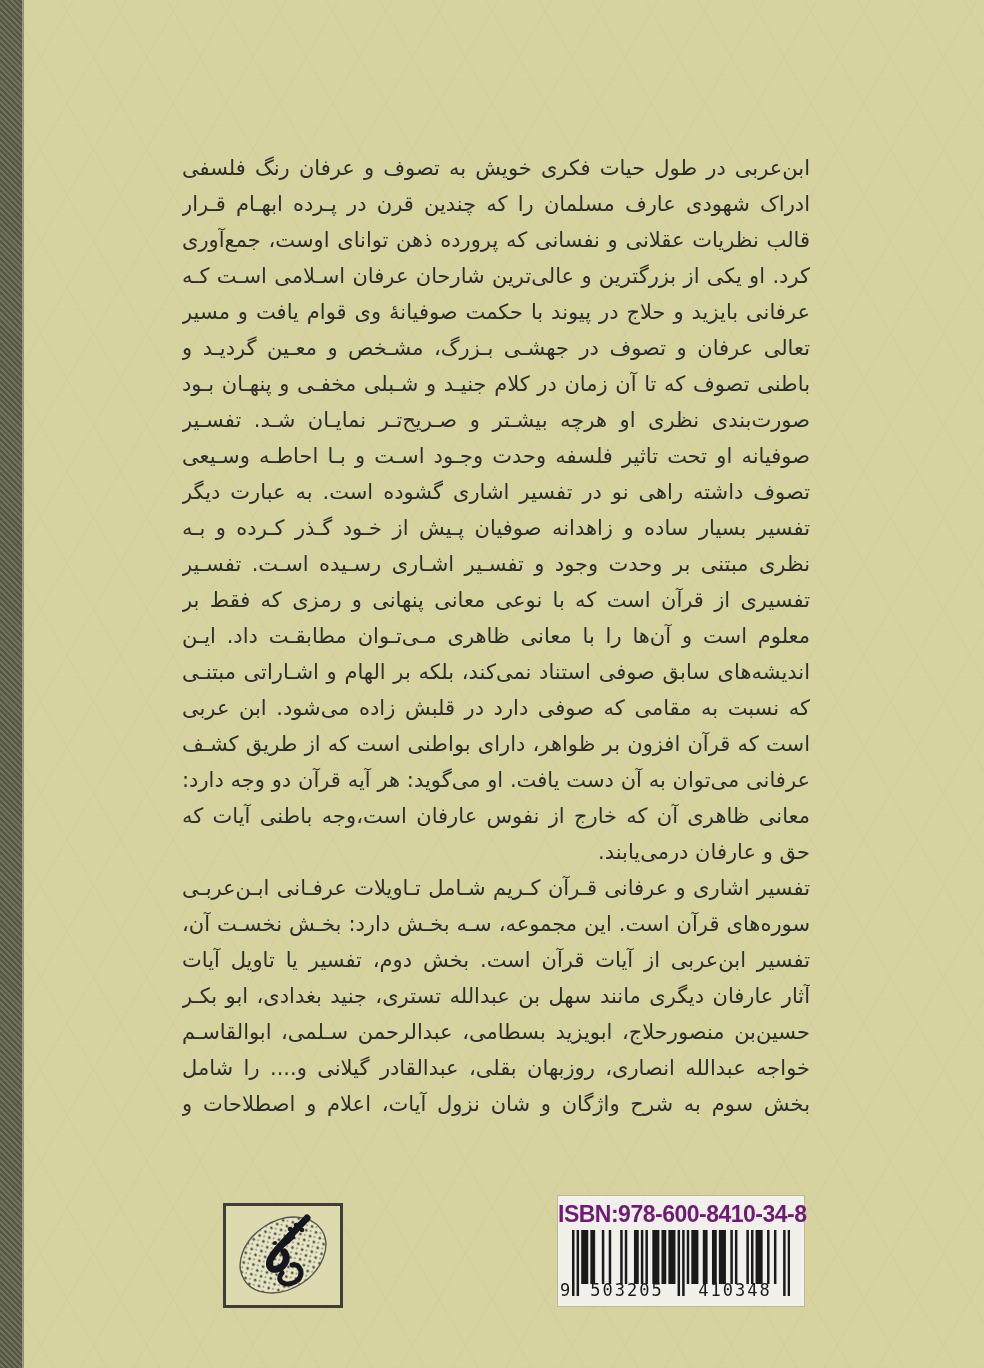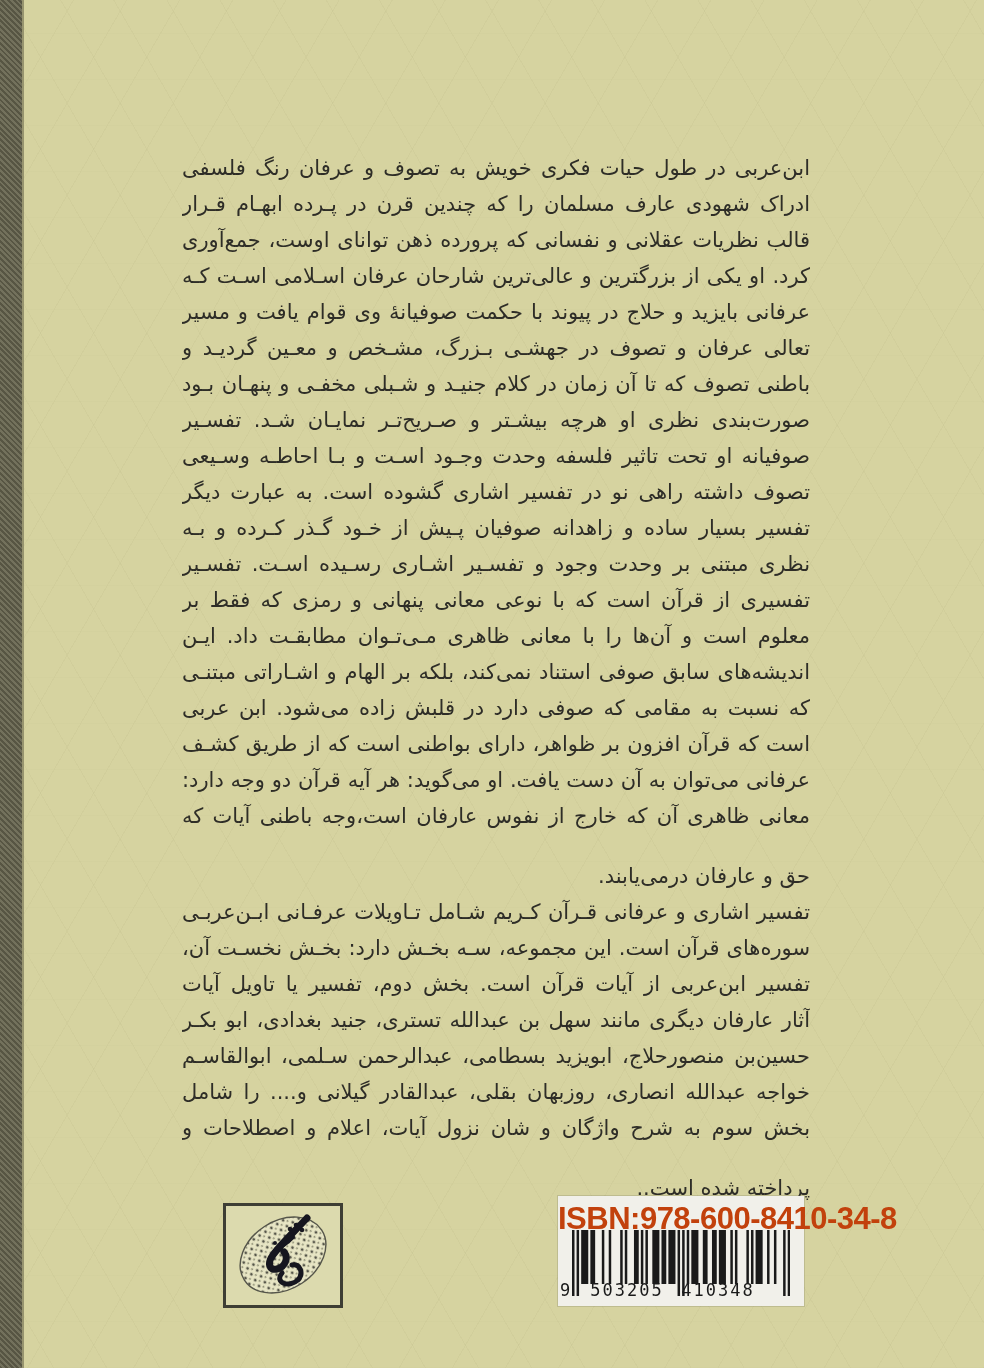--- a/index.html
+++ b/index.html
@@ -29,49 +29,49 @@
     color:#2e2d27;
     font-size:21px;
     line-height:36px;
   }
   .para{margin:0;}
   .line{
     height:36px;overflow:hidden;
     text-align:justify;
     text-align-last:justify;
   }
-  .line.last{text-align-last:right;margin-top:24px;}
+  .line.last{text-align-last:right;}
 
   
   .logo{
     position:absolute;left:223px;top:1203px;width:120px;height:105px;
   }
   
   .isbn-box{
     position:absolute;left:558px;top:1196px;width:246px;height:110px;
     background:#f1f0ea;
     box-shadow:0 0 0 1px rgba(120,118,90,.25);
   }
   .isbn-text{
     font-family:"Liberation Sans","DejaVu Sans",sans-serif;
-    font-weight:bold;font-size:31px;letter-spacing:-.5px;
-    color:#c2410c;text-align:center;padding-top:5px;
+    font-weight:bold;font-size:23px;letter-spacing:-.5px;
+    color:#701a75;text-align:center;padding-top:5px;
     white-space:nowrap;
   }
   .barcode{position:absolute;left:14px;top:34px;width:218px;height:70px;}
   .barcode svg{display:block;}
   .bc-digit{
     position:absolute;
     font-family:"DejaVu Sans Mono","Liberation Mono",monospace;
     font-size:17px;color:#1a1a1a;top:50px;text-align:center;
     letter-spacing:2px;
   }
   .bc-first{left:-14px;width:14px;letter-spacing:0;}
   .bc-left{left:7px;width:96px;}
-  .bc-right{left:98px;width:96px;}
+  .bc-right{left:115px;width:96px;}
 </style>
 </head>
 <body>
 
 <div class="cover">
   <div class="paper-texture"></div>
   <div class="spine"></div>
 
   <div class="text-block">
     <div class="para">
@@ -97,21 +97,20 @@
         <div class="line last">حق و عارفان درمی‌یابند.</div>
       </div>
     <div class="para">
         <div class="line">تفسیر اشاری و عرفانی قـرآن کـریم شـامل تـاویلات عرفـانی ابـن‌عربـی از آیـات و</div>
         <div class="line">سوره‌های قرآن است. این مجموعه، سـه بخـش دارد: بخـش نخسـت آن، ترجمـه</div>
         <div class="line">تفسیر ابن‌عربی از آیات قرآن است. بخش دوم، تفسیر یا تاویل آیات قرآن در کـلام و</div>
         <div class="line">آثار عارفان دیگری مانند سهل بن عبدالله تستری، جنید بغدادی، ابو بکـر واسـطی،</div>
         <div class="line">حسین‌بن منصورحلاج، ابویزید بسطامی، عبدالرحمن سـلمی، ابوالقاسـم قشـیری،</div>
         <div class="line">خواجه عبدالله انصاری، روزبهان بقلی، عبدالقادر گیلانی و.... را شامل مـی‌شـود. در</div>
         <div class="line">بخش سوم به شرح واژگان و شان نزول آیات، اعلام و اصطلاحات و رموز و اشارات</div>
-        <div class="line last">پرداخته شده است..</div>
       </div>
   </div>
 
   <div class="logo">
     <svg width="120" height="105" viewBox="0 0 120 105">
       <defs>
         <pattern id="sealdots" width="7" height="7" patternUnits="userSpaceOnUse">
           <rect width="7" height="7" fill="#e7e5c4"></rect>
           <circle cx="2" cy="2" r="1.4" fill="#56564a"></circle>
           <circle cx="5.3" cy="5" r="1" fill="#8e8e74"></circle>

